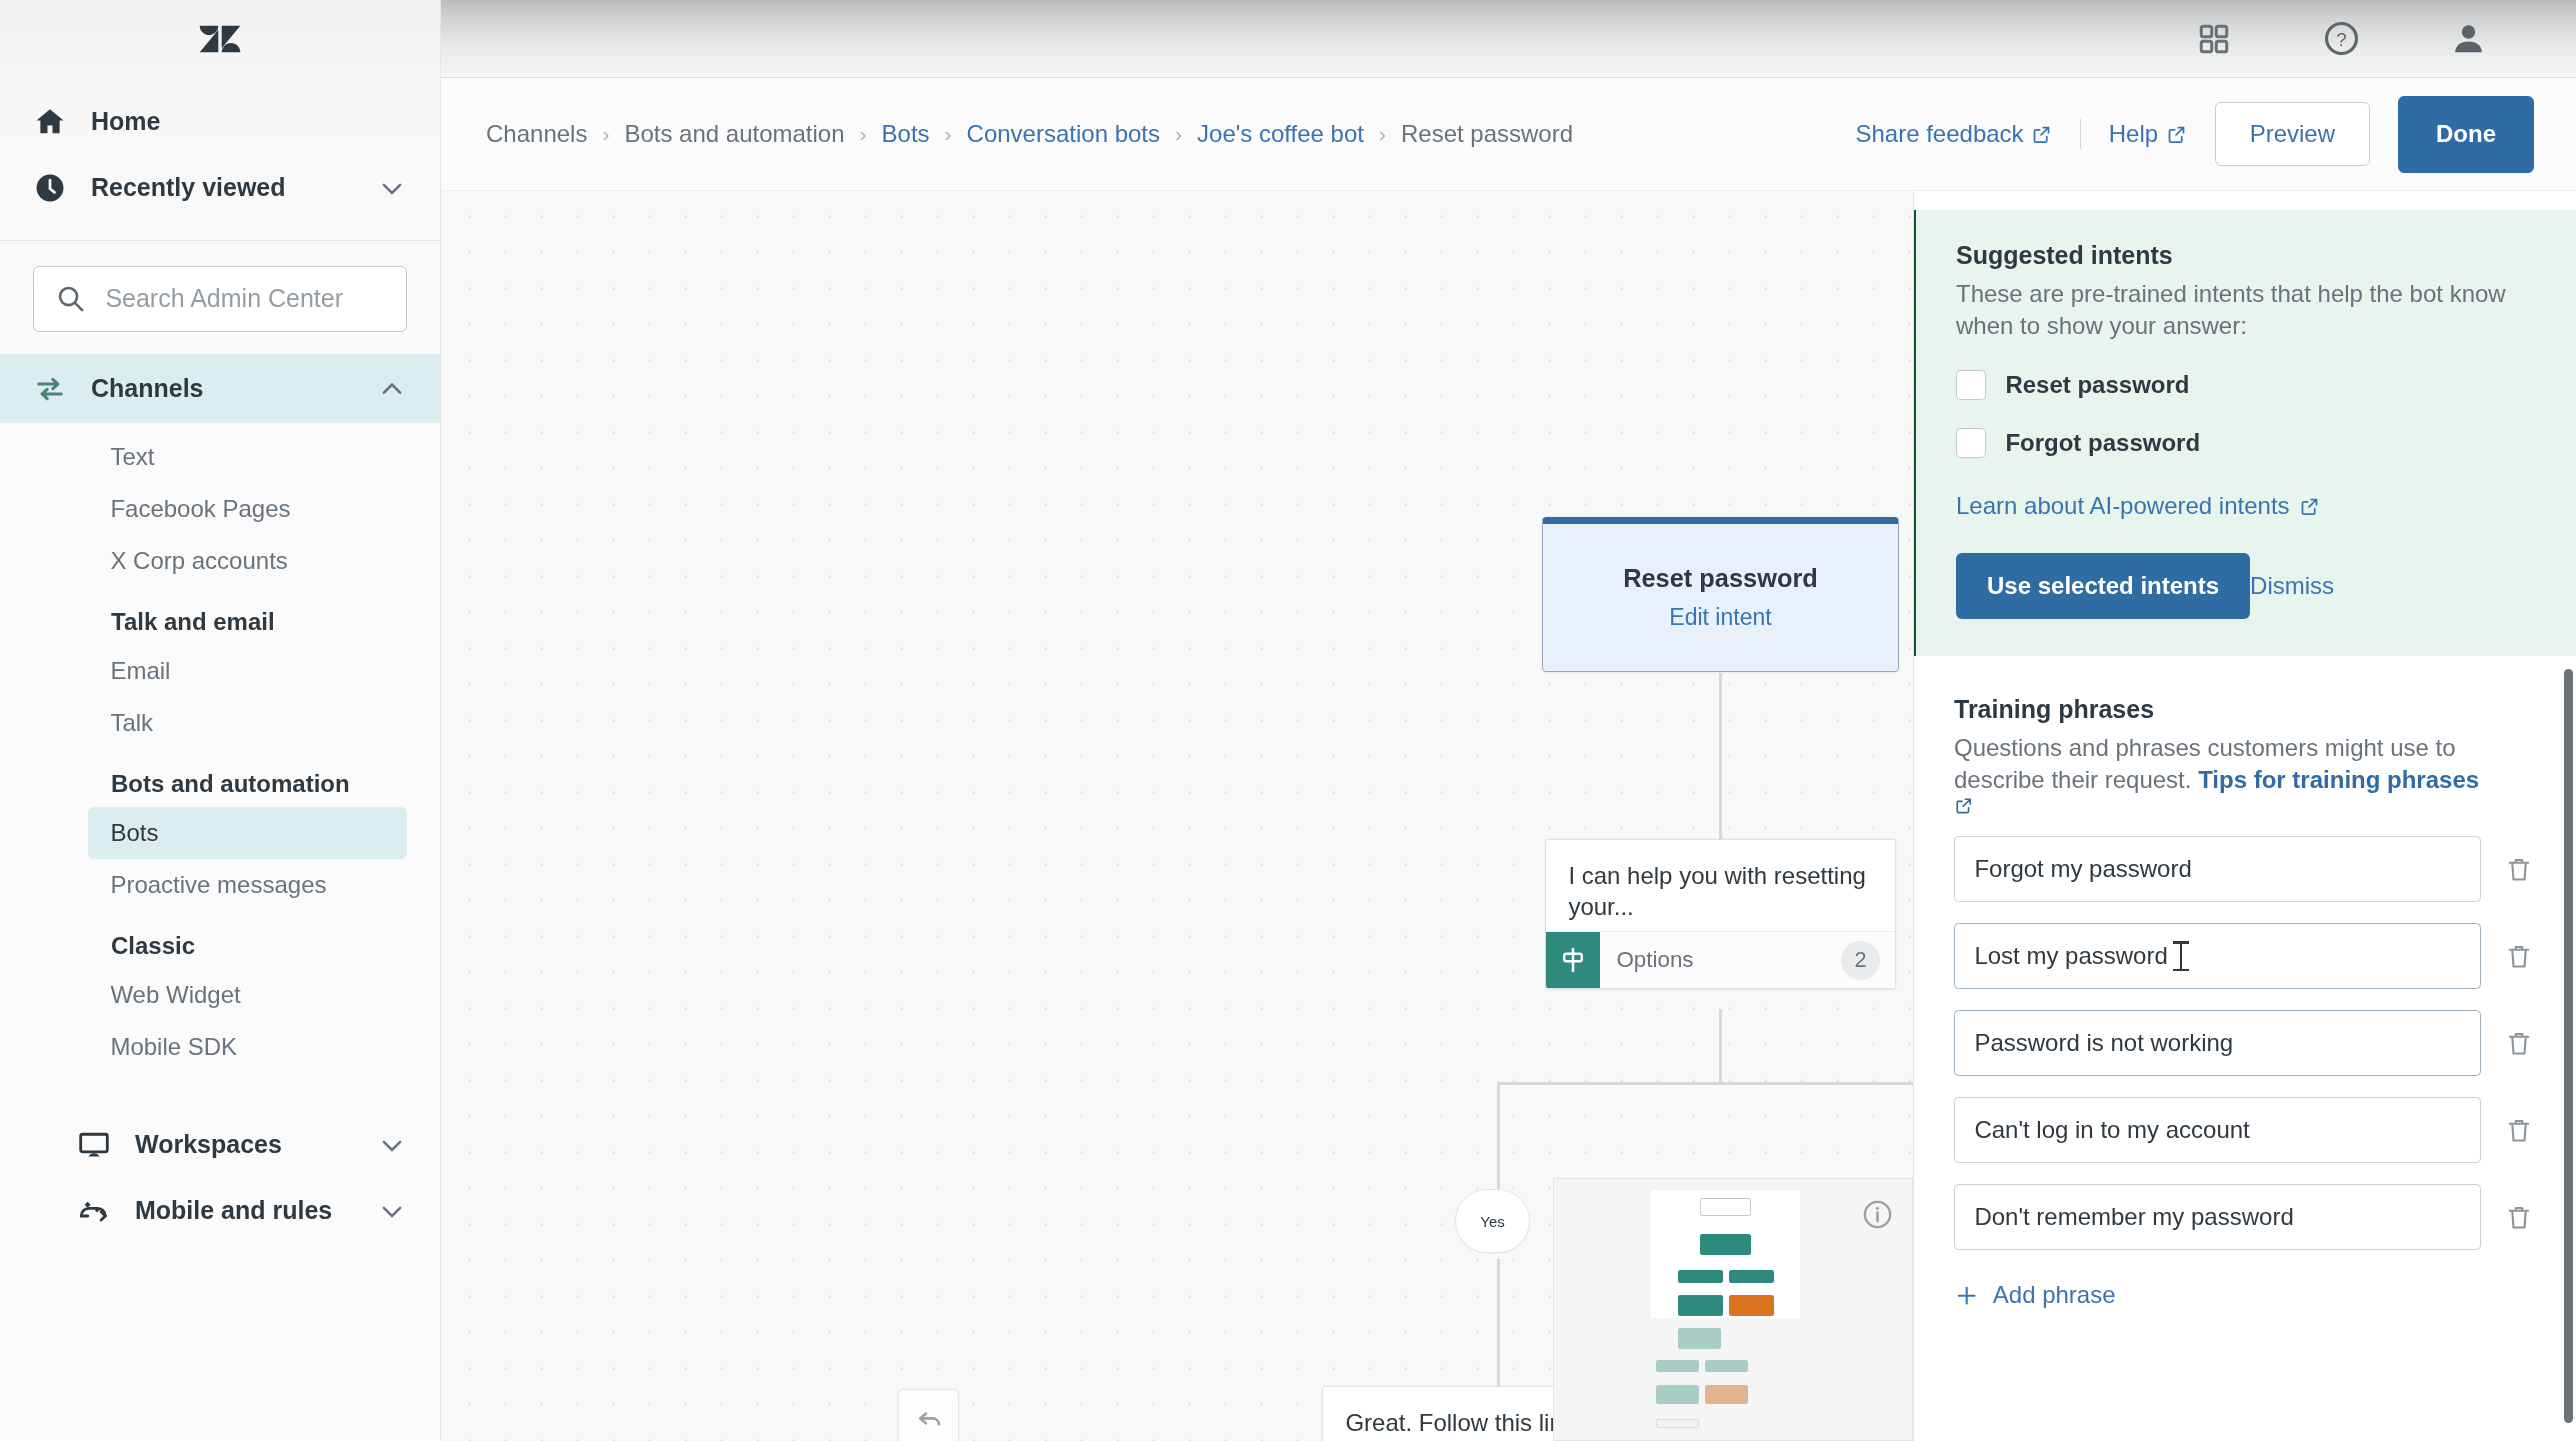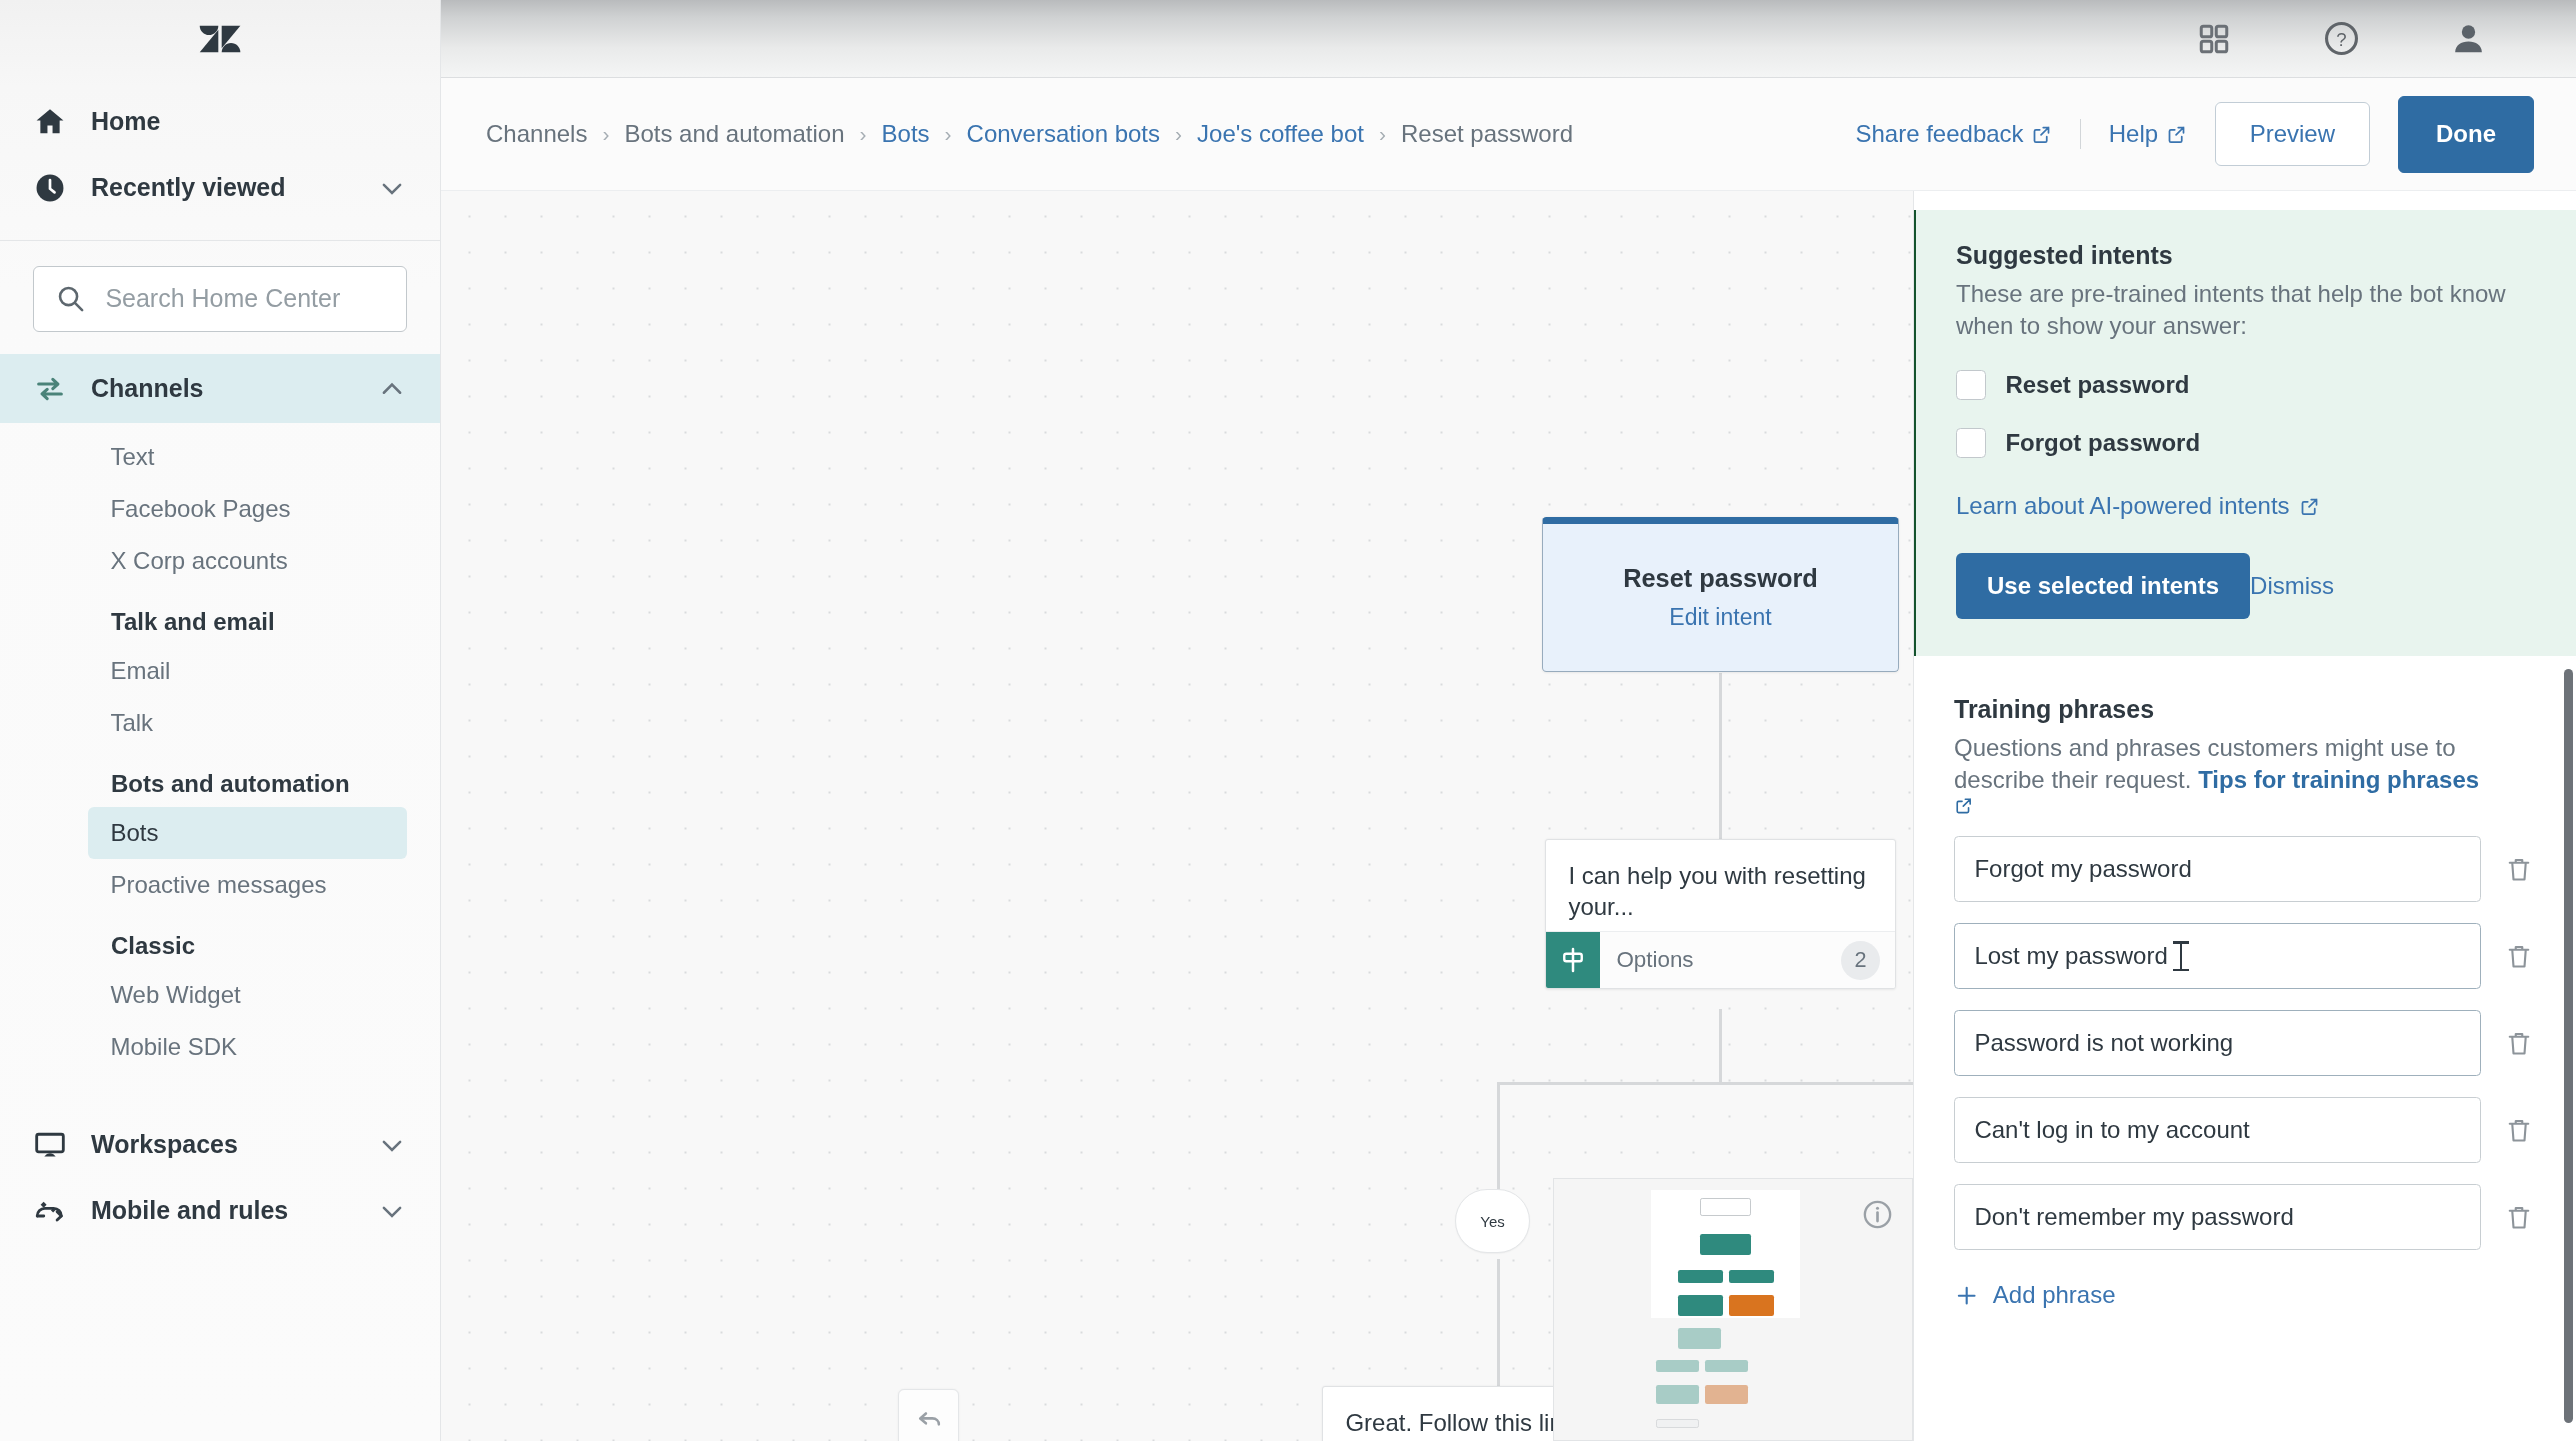--- a/index.html
+++ b/index.html
@@ -50,21 +50,21 @@
   .sub-hdr {
     padding: 21px 33px 9px 111px;
     font-size: 24px; font-weight: 700; color: #2f3941;
   }
   .sub-item {
     margin: 0 33px 0 88px; padding: 12px 22.4px;
     font-size: 24px; color: #68737d; border-radius: 6px; cursor: pointer;
   }
   .sub-item.active { background: #dcedf0; color: #2f3941; font-weight: 400; }
 
-  .nav-bottom { margin-top: 36px; }
+  .nav-bottom { margin-top: 36px; padding-left: 44px; }
 
   
   .main { flex: 1; position: relative; height: 1441px; display: flex; flex-direction: column; }
 
   .topbar {
     height: 78px; flex: 0 0 78px;
     background: linear-gradient(180deg,#b9bbbd 0%,#cfd1d2 22%,#e9eaea 62%,#f4f5f5 100%);
     display: flex; align-items: center; justify-content: flex-end;
     gap: 87px; padding-right: 88px;
     border-bottom: 0.7px solid #dcdee0;
@@ -232,21 +232,21 @@
     <div class="nav-divider"></div>
 
     <div class="search-wrap">
       <div class="search-box">
         <span>
           <svg width="31" height="31" viewBox="0 0 24 24">
               <circle cx="10.5" cy="10.5" r="6.6" stroke="#5d676e" stroke-width="2" fill="none"></circle>
               <path d="M15.4 15.4L21 21" stroke="#5d676e" stroke-width="2" stroke-linecap="round"></path>
             </svg>
         </span>
-        <span class="ph">Search Home Center</span>
+        <span class="ph">Search Admin Center</span>
       </div>
     </div>
 
     <div class="nav-group-hdr">
       <span class="ico">
         <svg width="34" height="34" viewBox="0 0 24 24">
           <path d="M4 8.5h13.5M14 5.2l3.6 3.3L14 11.8" stroke="#4a8379" stroke-width="2.2" fill="none" stroke-linecap="round" stroke-linejoin="round"></path>
           <path d="M20 15.5H6.5M10 12.2L6.4 15.5 10 18.8" stroke="#4a8379" stroke-width="2.2" fill="none" stroke-linecap="round" stroke-linejoin="round"></path>
         </svg>
       </span>

